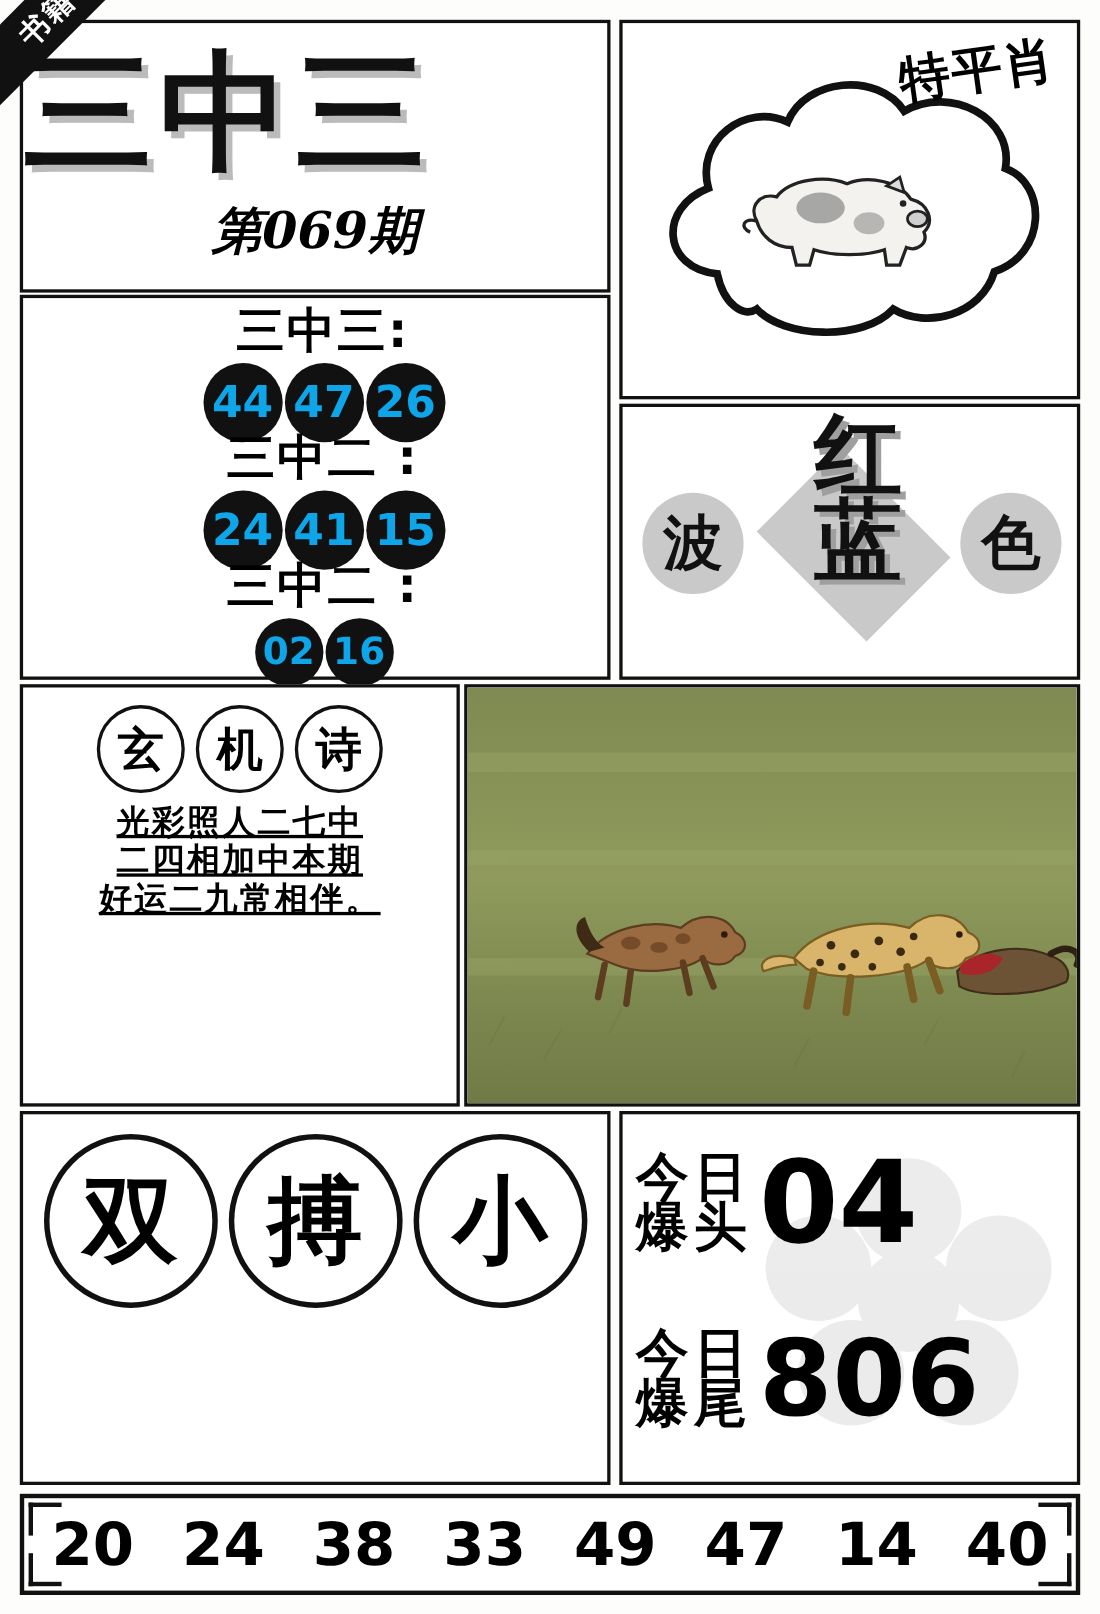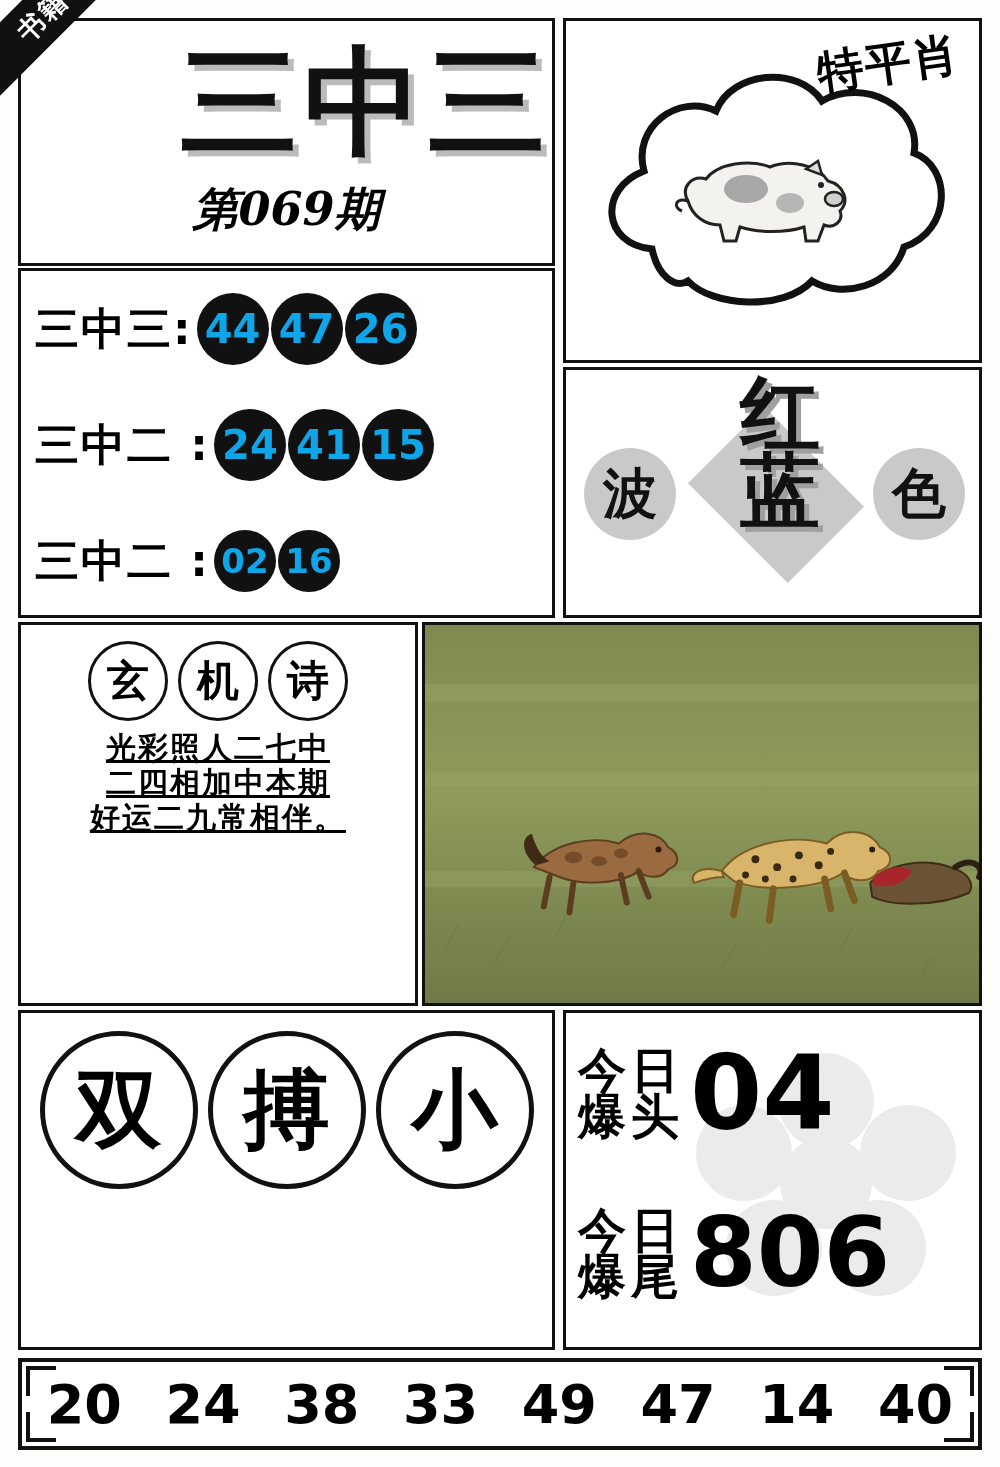--- a/index.html
+++ b/index.html
@@ -19,33 +19,33 @@
     font-family:"DejaVu Sans","Liberation Sans",sans-serif;
   }
 
   .grid{position:relative;width:980px;height:1447px;}
 
   .cell{position:absolute;border:3px solid #111;background:#fff;box-sizing:border-box;}
 
   
   #titleBox{left:8px;top:8px;width:537px;height:248px;}
   .bigtitle{
-    text-align:right;font-size:118px;font-weight:bold;line-height:1;
+    text-align:left;font-size:118px;font-weight:bold;line-height:1;
     margin-top:22px;letter-spacing:6px;color:#111;
     text-shadow:6px 6px 0 #bbb;
     font-family:"DejaVu Sans","Liberation Sans",sans-serif;
   }
   .issue{
     text-align:center;font-size:46px;font-weight:bold;margin-top:18px;
     font-style:italic;font-family:"DejaVu Serif","Liberation Serif",serif;
   }
 
   
   #numBox{left:8px;top:258px;width:537px;height:350px;}
-  .numrow{display:flex;align-items:center;height:116px;padding-left:14px;box-sizing:border-box;}
+  .numrow{display:flex;align-items:center;height:116px;padding-left:14px;box-sizing:border-box;flex-direction:column;}
   .numlabel{font-size:44px;font-weight:bold;letter-spacing:2px;white-space:nowrap;}
   .balls{display:flex;align-items:center;margin-left:4px;}
   .ball{
     width:72px;height:72px;border-radius:50%;background:#111;color:#0ea5e9;
     display:flex;align-items:center;justify-content:center;
     font-size:40px;font-weight:bold;margin-right:2px;
     font-family:"DejaVu Sans","Liberation Sans",sans-serif;
   }
   .ball.sm{width:62px;height:62px;font-size:34px;}
 

